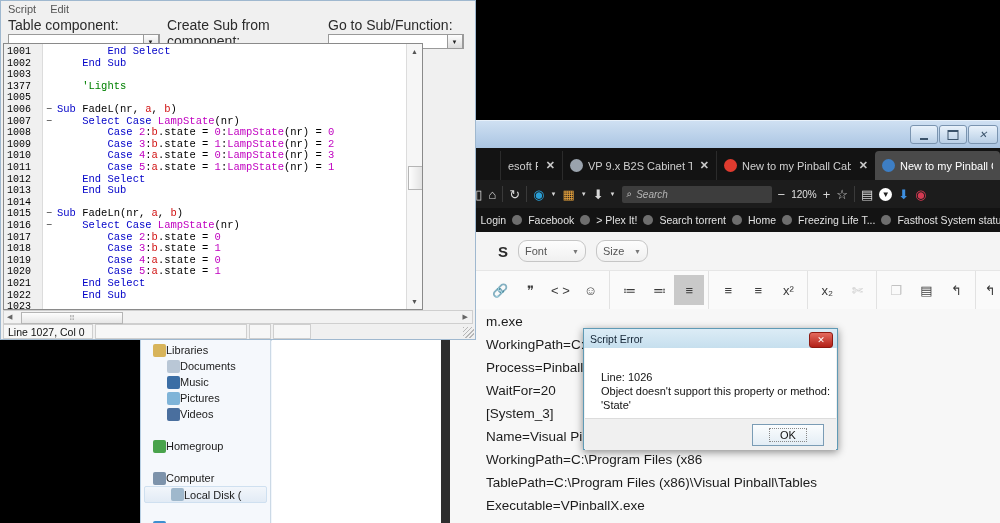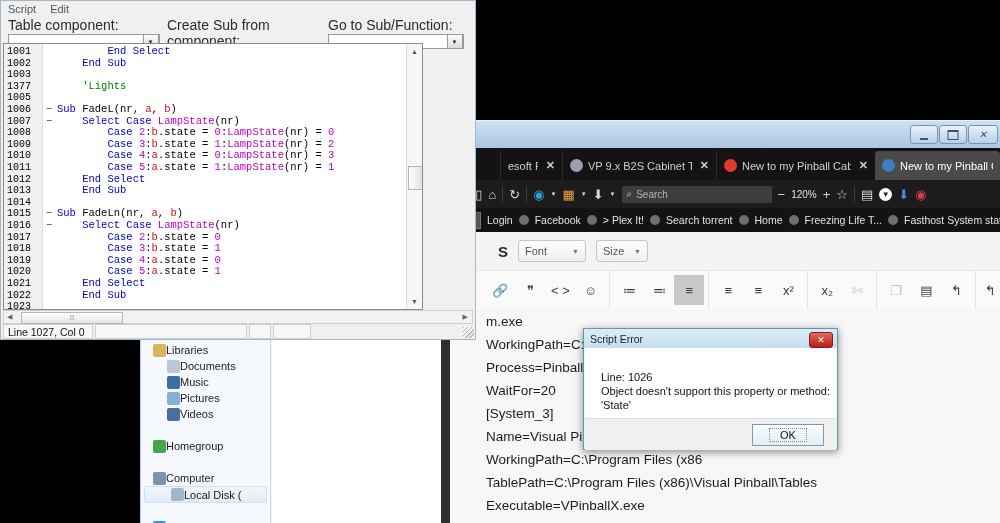--- a/index.html
+++ b/index.html
@@ -35,38 +35,38 @@
   .btab .lbl{white-space:nowrap;overflow:hidden;}
   .btab .x{font-size:11px;color:#c9c9c9;font-weight:bold;margin-left:3px;}
 
   
   #navbar{position:absolute;left:0;top:60px;width:560px;height:28px;background:#1c1c1c;
       display:flex;align-items:center;gap:6px;padding-left:22px;box-sizing:border-box;}
   .nicon{color:#d8d8d8;font-size:13px;line-height:1;display:inline-block;}
   .vsep{width:1px;height:16px;background:#3a3a3a;display:inline-block;}
   #searchbox{width:150px;height:17px;background:#3d3d3d;border-radius:2px;
       display:flex;align-items:center;gap:4px;padding:0 5px;box-sizing:border-box;}
-  #searchbox .ph{color:#b5b5b5;font-size:10px;}
+  #searchbox .ph{color:#b5b5b5;font-style:italic;font-size:10px;}
   #zoomlvl{color:#e0e0e0;font-size:10px;}
 
   
   #bookmarks{position:absolute;left:0;top:88px;width:560px;height:24px;background:#131313;
       display:flex;align-items:center;gap:6px;padding-left:26px;box-sizing:border-box;
-      overflow:hidden;}
+      overflow:hidden;justify-content:center;}
   .bm{color:#e2e2e2;font-size:10.5px;white-space:nowrap;display:flex;align-items:center;gap:4px;}
   .bmico{width:10px;height:10px;border-radius:50%;background:#6e6e6e;flex:0 0 10px;}
   #bm-box{width:13px;height:15px;background:#555;border:1px solid #777;flex:0 0 13px;}
 
   
   #page{position:absolute;left:0;top:112px;width:560px;height:291px;background:#f7f7f7;
       border-left:10px solid #2e2e2e;box-sizing:border-box;}
   #edtoolbar1{position:absolute;left:0;top:0;width:550px;height:38px;background:#f4f4f4;
       display:flex;align-items:center;gap:10px;padding-left:48px;box-sizing:border-box;}
   .strike{font-size:15px;font-weight:bold;color:#2a2a2a;}
-  .ddbtn{height:22px;min-width:68px;border:1px solid #c6c6c6;border-radius:3px;
+  .ddbtn{height:22px;min-width:68px;border:1px solid #c6c6c6;border-radius:9px;
       background:linear-gradient(#fdfdfd,#f0f0f0);display:flex;align-items:center;
       justify-content:space-between;padding:0 6px;box-sizing:border-box;
       color:#555;font-size:11px;}
   .ddbtn .car{font-size:7px;color:#777;}
   #edtoolbar2{position:absolute;left:0;top:38px;width:550px;height:38px;background:#fafafa;
       border-top:1px solid #e6e6e6;display:flex;align-items:center;}
   .tgrp{display:flex;align-items:center;height:38px;border-right:1px solid #e2e2e2;padding:0 4px;}
   .tbtn{width:30px;height:30px;display:flex;align-items:center;justify-content:center;
       color:#3b3b3b;font-size:13px;}
   .tbtn.on{background:#c9c9c9;}

